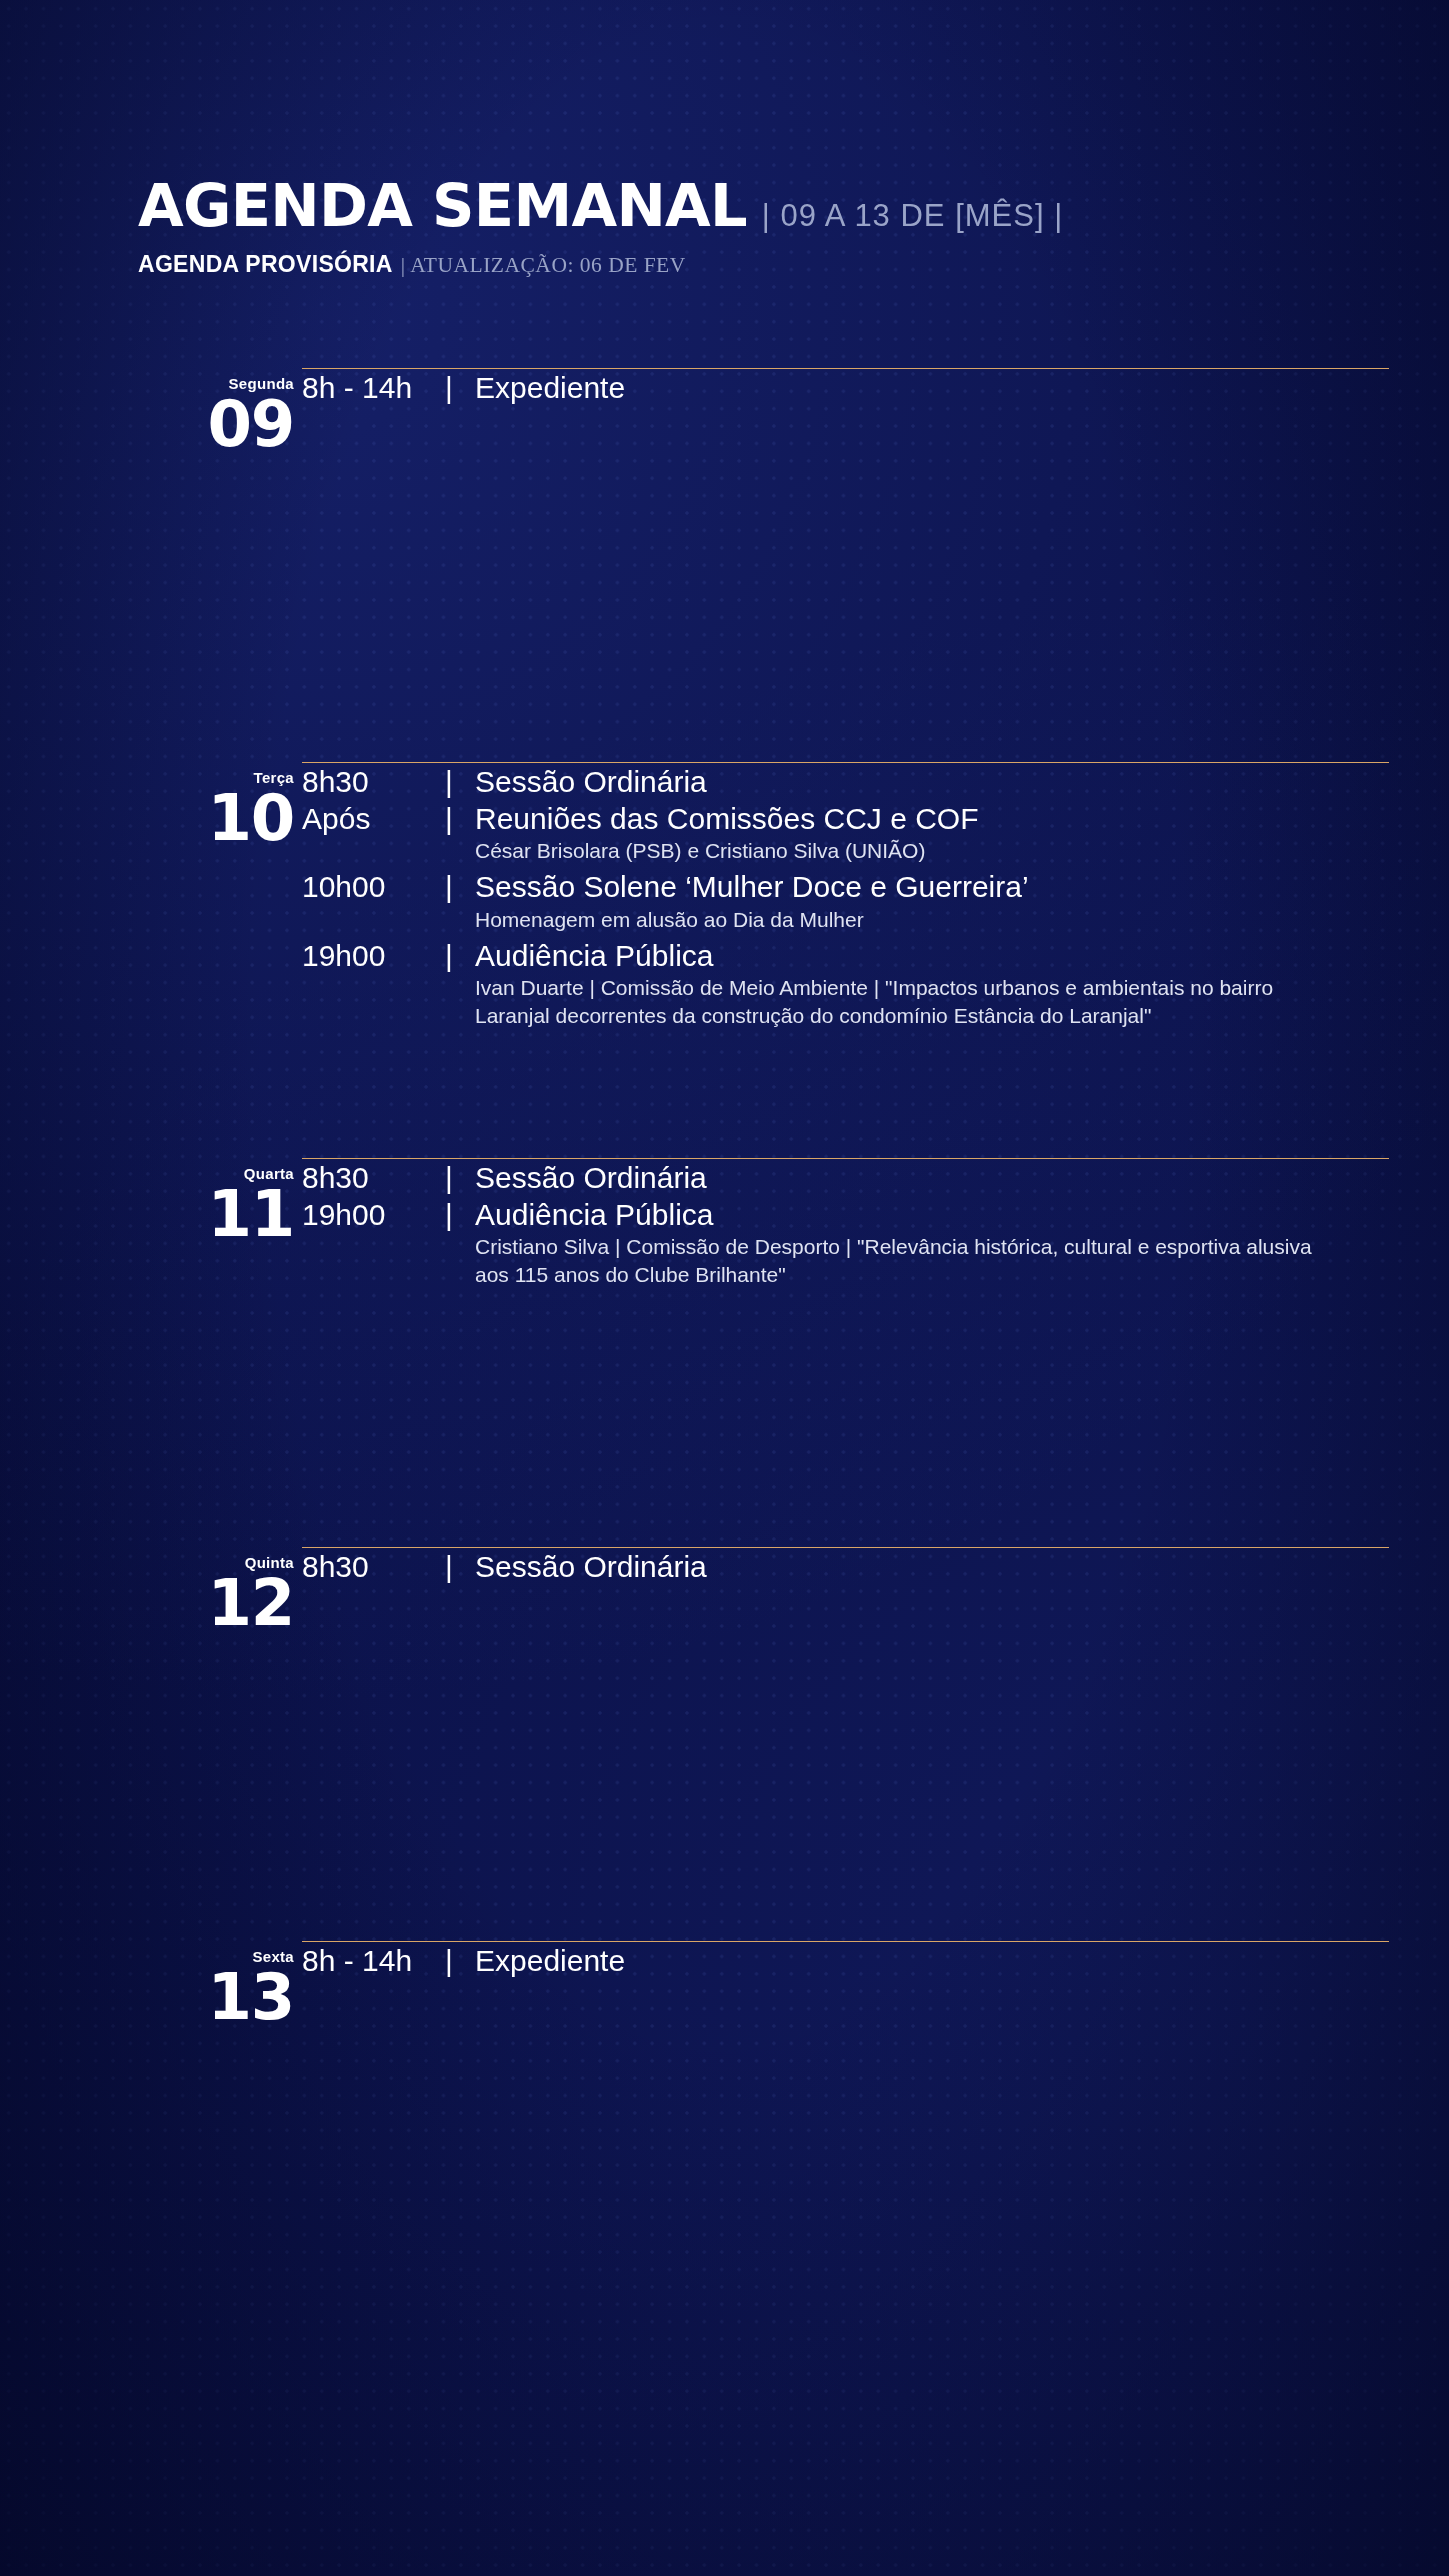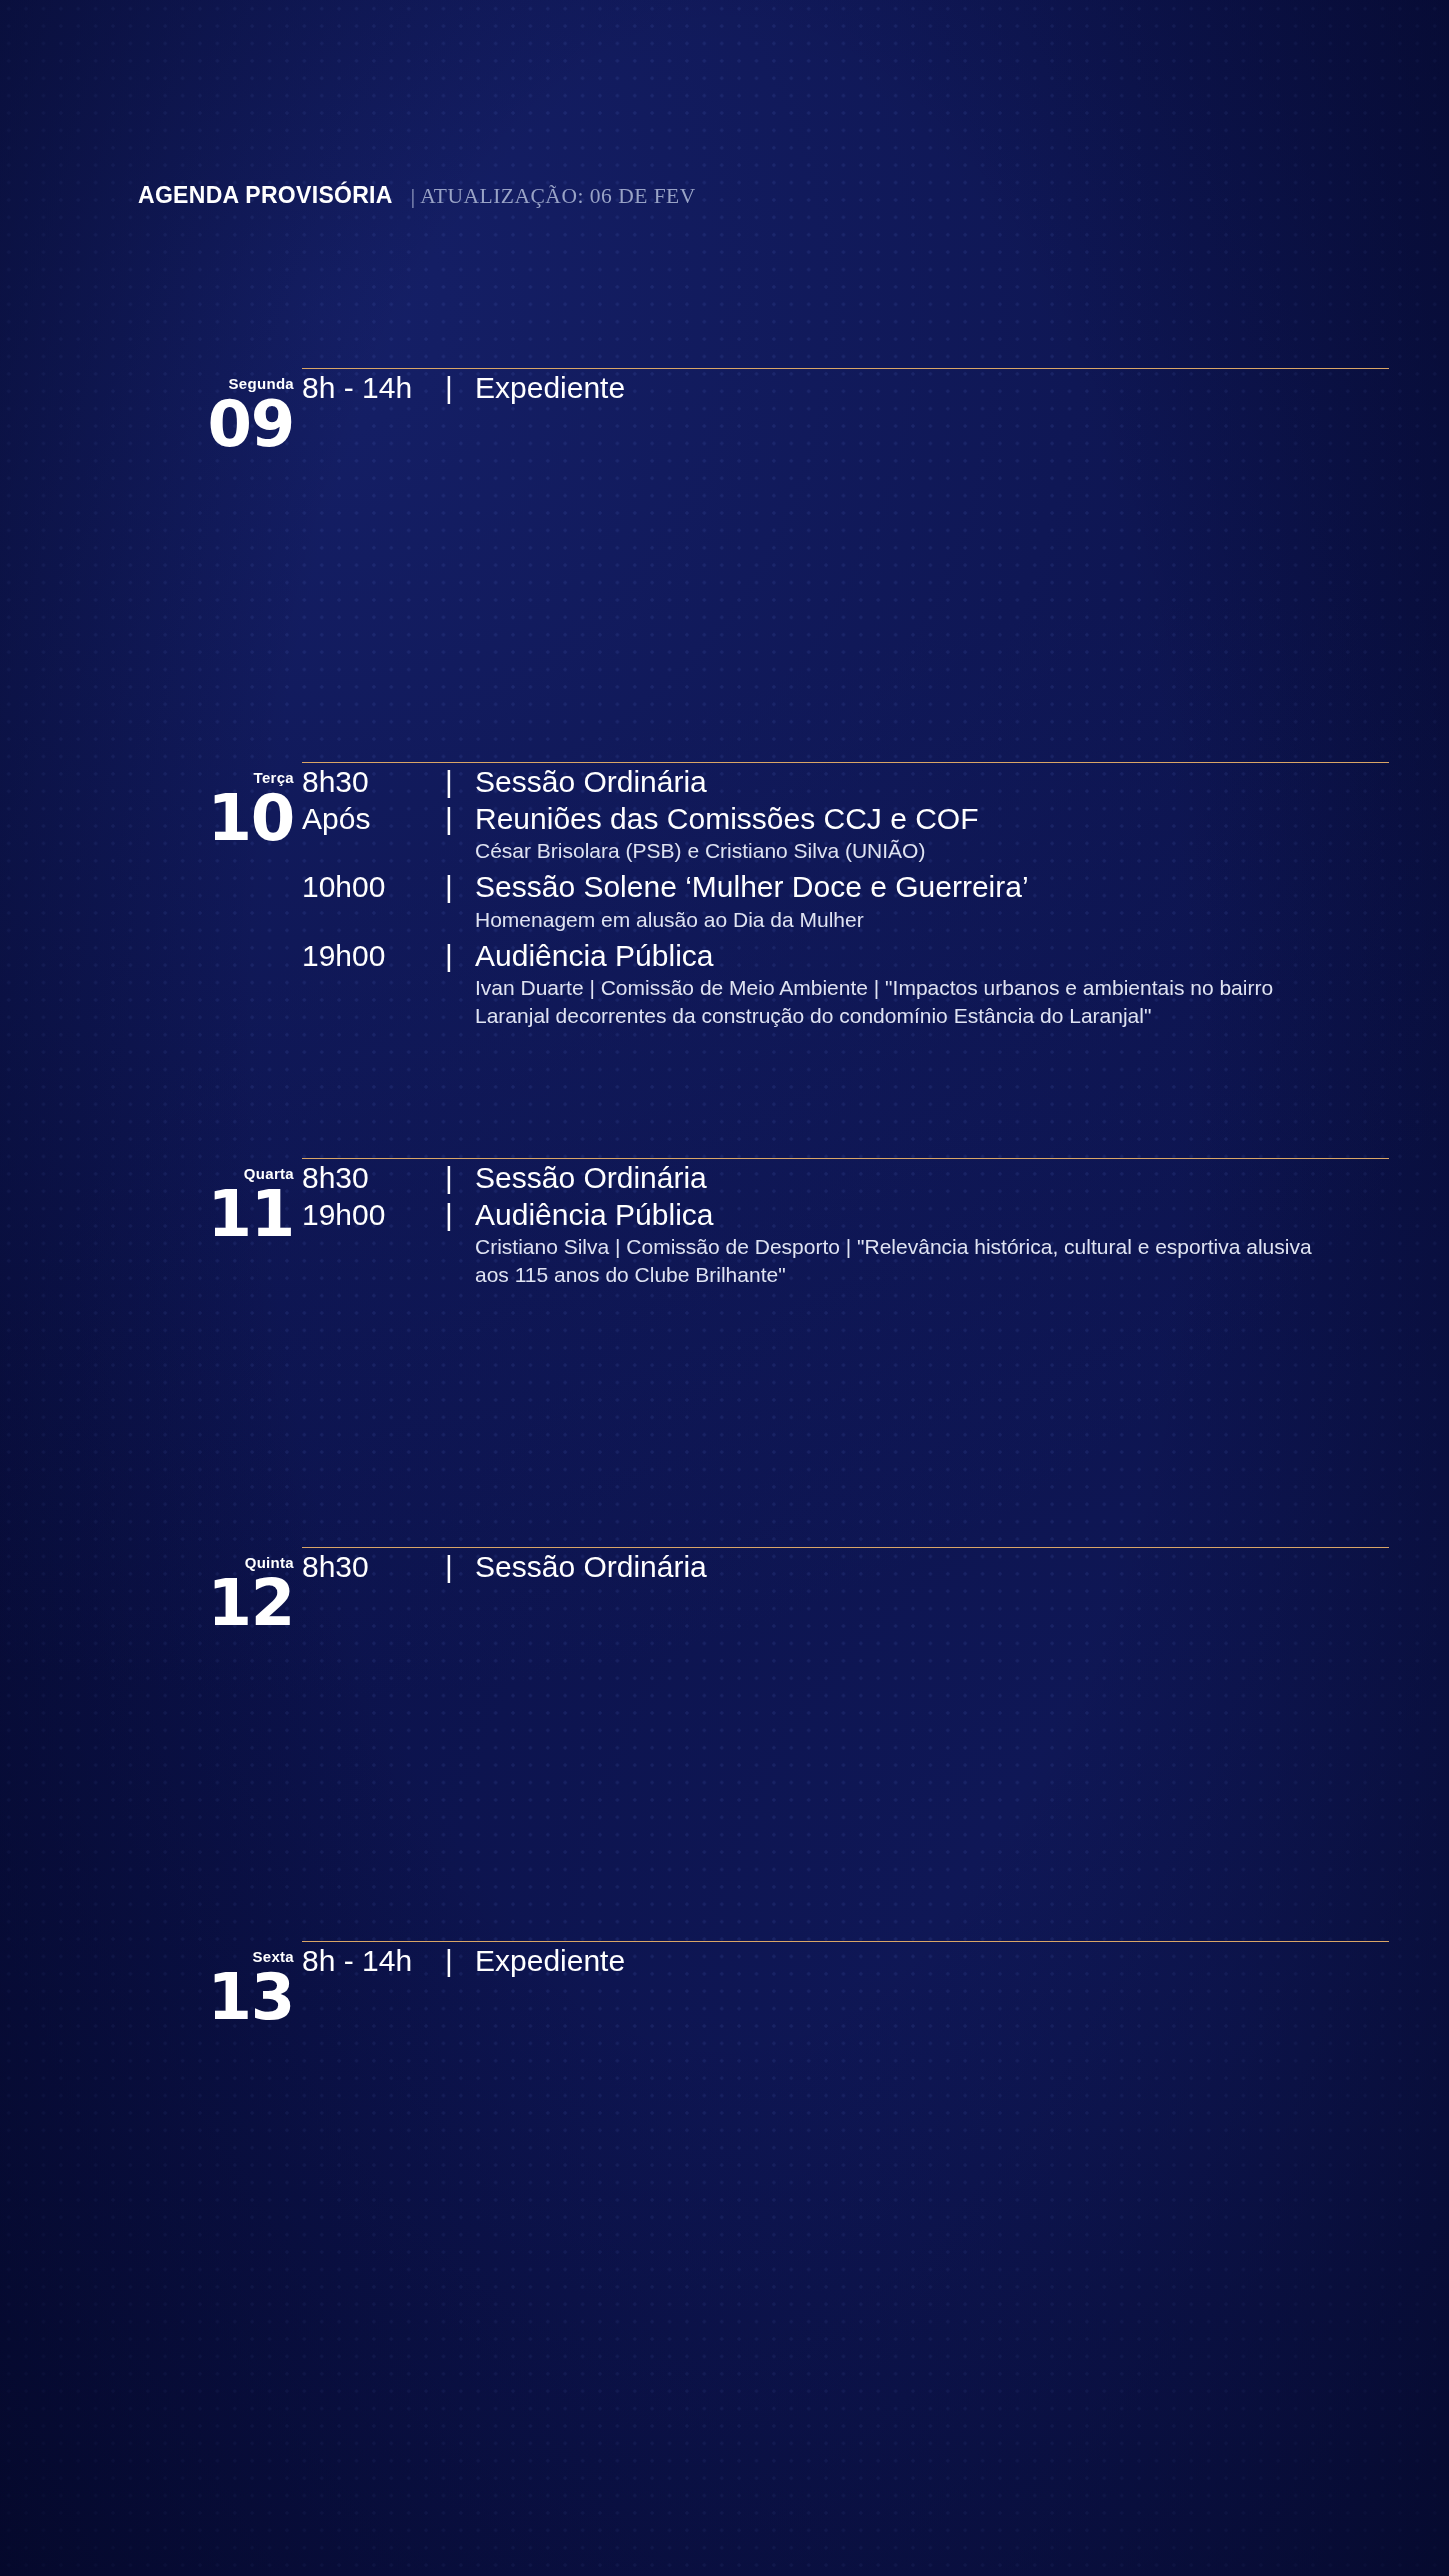--- a/index.html
+++ b/index.html
@@ -60,21 +60,21 @@
   .title-range {
     font-size: 31px;
     font-weight: 400;
     color: #9aa4c8;
     letter-spacing: 1px;
   }
   .subtitle-row {
     margin-top: 10.7px;
     display: flex;
     align-items: baseline;
-    gap: 18px;
+    gap: 8px;
     white-space: nowrap;
   }
   .sub-strong {
     font-size: 23px;
     font-weight: 700;
     color: #ffffff;
     letter-spacing: 0.3px;
   }
   .sub-light {
     font-size: 21.5px;
@@ -157,20 +157,24 @@
 </head>
 <body>
 
 <div id="page">
   <div id="dots"></div>
   <div id="vignette"></div>
 
   <div class="content">
 
     <header>
+      <div class="title-row">
+        <div class="main-title">AGENDA SEMANAL</div>
+        <div class="title-range">|  09 A 13 DE [MÊS]  |</div>
+      </div>
       <div class="subtitle-row">
         <div class="sub-strong">AGENDA PROVISÓRIA</div>
         <div class="sub-light">| ATUALIZAÇÃO: 06 DE FEV</div>
       </div>
     </header>
 
     <section class="day" style="top:376px;">
       <div class="day-label">
         <div class="weekday">Segunda</div>
         <div class="daynum">09</div>

